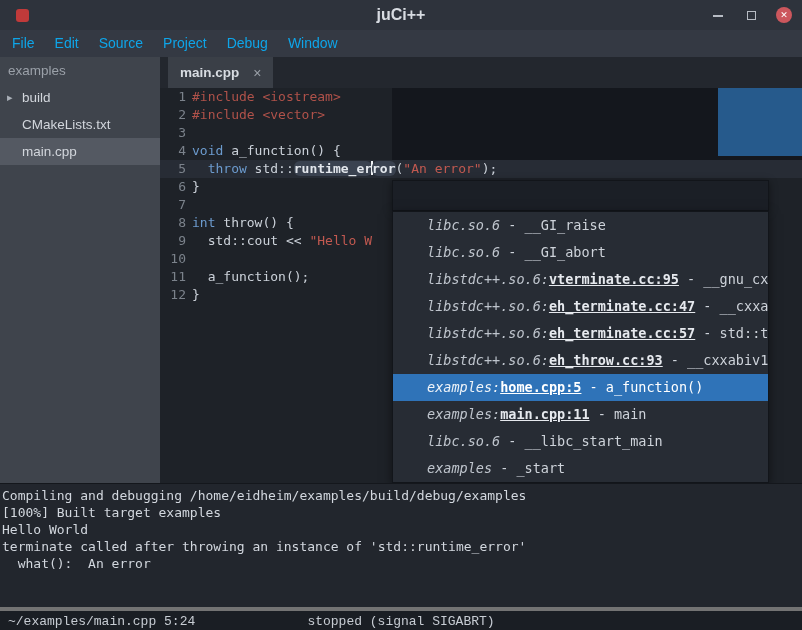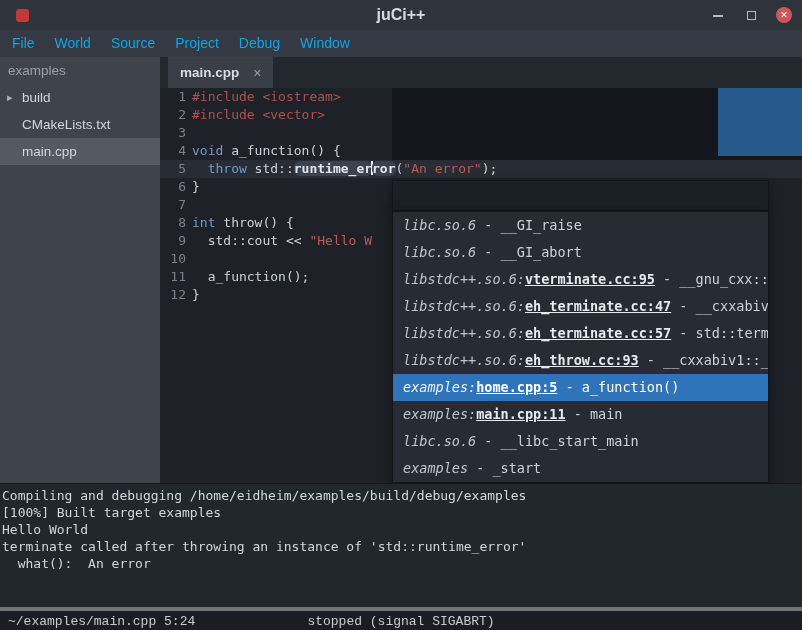--- a/index.html
+++ b/index.html
@@ -70,21 +70,21 @@
   .overlay-blue { position:absolute; left:558px; top:0; width:84px; height:68px;
                   background:#265a8c; }
   .popup-filter { position:absolute; left:232px; top:92px; width:375px; height:29px;
                   background:#1b1f26; border:1px solid #12151a;
                   box-shadow:0 2px 8px rgba(0,0,0,.45); }
   .popup { position:absolute; left:232px; top:123px; width:375px; height:270px;
            background:#272c34; border:1px solid #12151a; overflow:hidden;
            box-shadow:0 3px 10px rgba(0,0,0,.5); }
   .bt-row { height:27px; line-height:27px; padding:0 10px; white-space:nowrap;
             overflow:hidden; font-size:13.5px; color:#ced3da; cursor:pointer; }
-  .bt-row .pre { font-style:italic; color:#bfc5cd; }
+  .bt-row .pre { font-style:italic; color:#bfc5cd;margin-left:24px; }
   .bt-row .file { font-weight:bold; color:#e6e9ee;text-decoration:underline; }
   .bt-row.selected { background:#2f73b8; color:#fff; }
   .bt-row.selected .pre { color:#eef3f8; }
   .bt-row.selected .file { color:#fff; }
 
   
   .terminal { position:absolute; top:483px; left:0; width:800px; height:121px;
               padding:3px 0 0 2px; background:#22262d; border-top:1px solid #14171c;
               font-family:"DejaVu Sans Mono", monospace; font-size:13px; color:#d2d7de;
               overflow:hidden; }
@@ -108,21 +108,21 @@
     <span class="win-title">juCi++</span>
     <div class="win-controls">
       <span class="wc min"></span>
       <span class="wc max"></span>
       <span class="wc close"></span>
     </div>
   </div>
 
   <div class="menubar" id="menubar">
       <div class="menu-item">File</div>
-      <div class="menu-item">World</div>
+      <div class="menu-item">Edit</div>
       <div class="menu-item">Source</div>
       <div class="menu-item">Project</div>
       <div class="menu-item">Debug</div>
       <div class="menu-item">Window</div>
     </div>
 
   <div class="body">
     <div class="sidebar">
       <div class="side-header">examples</div>
       <div id="side-items">

